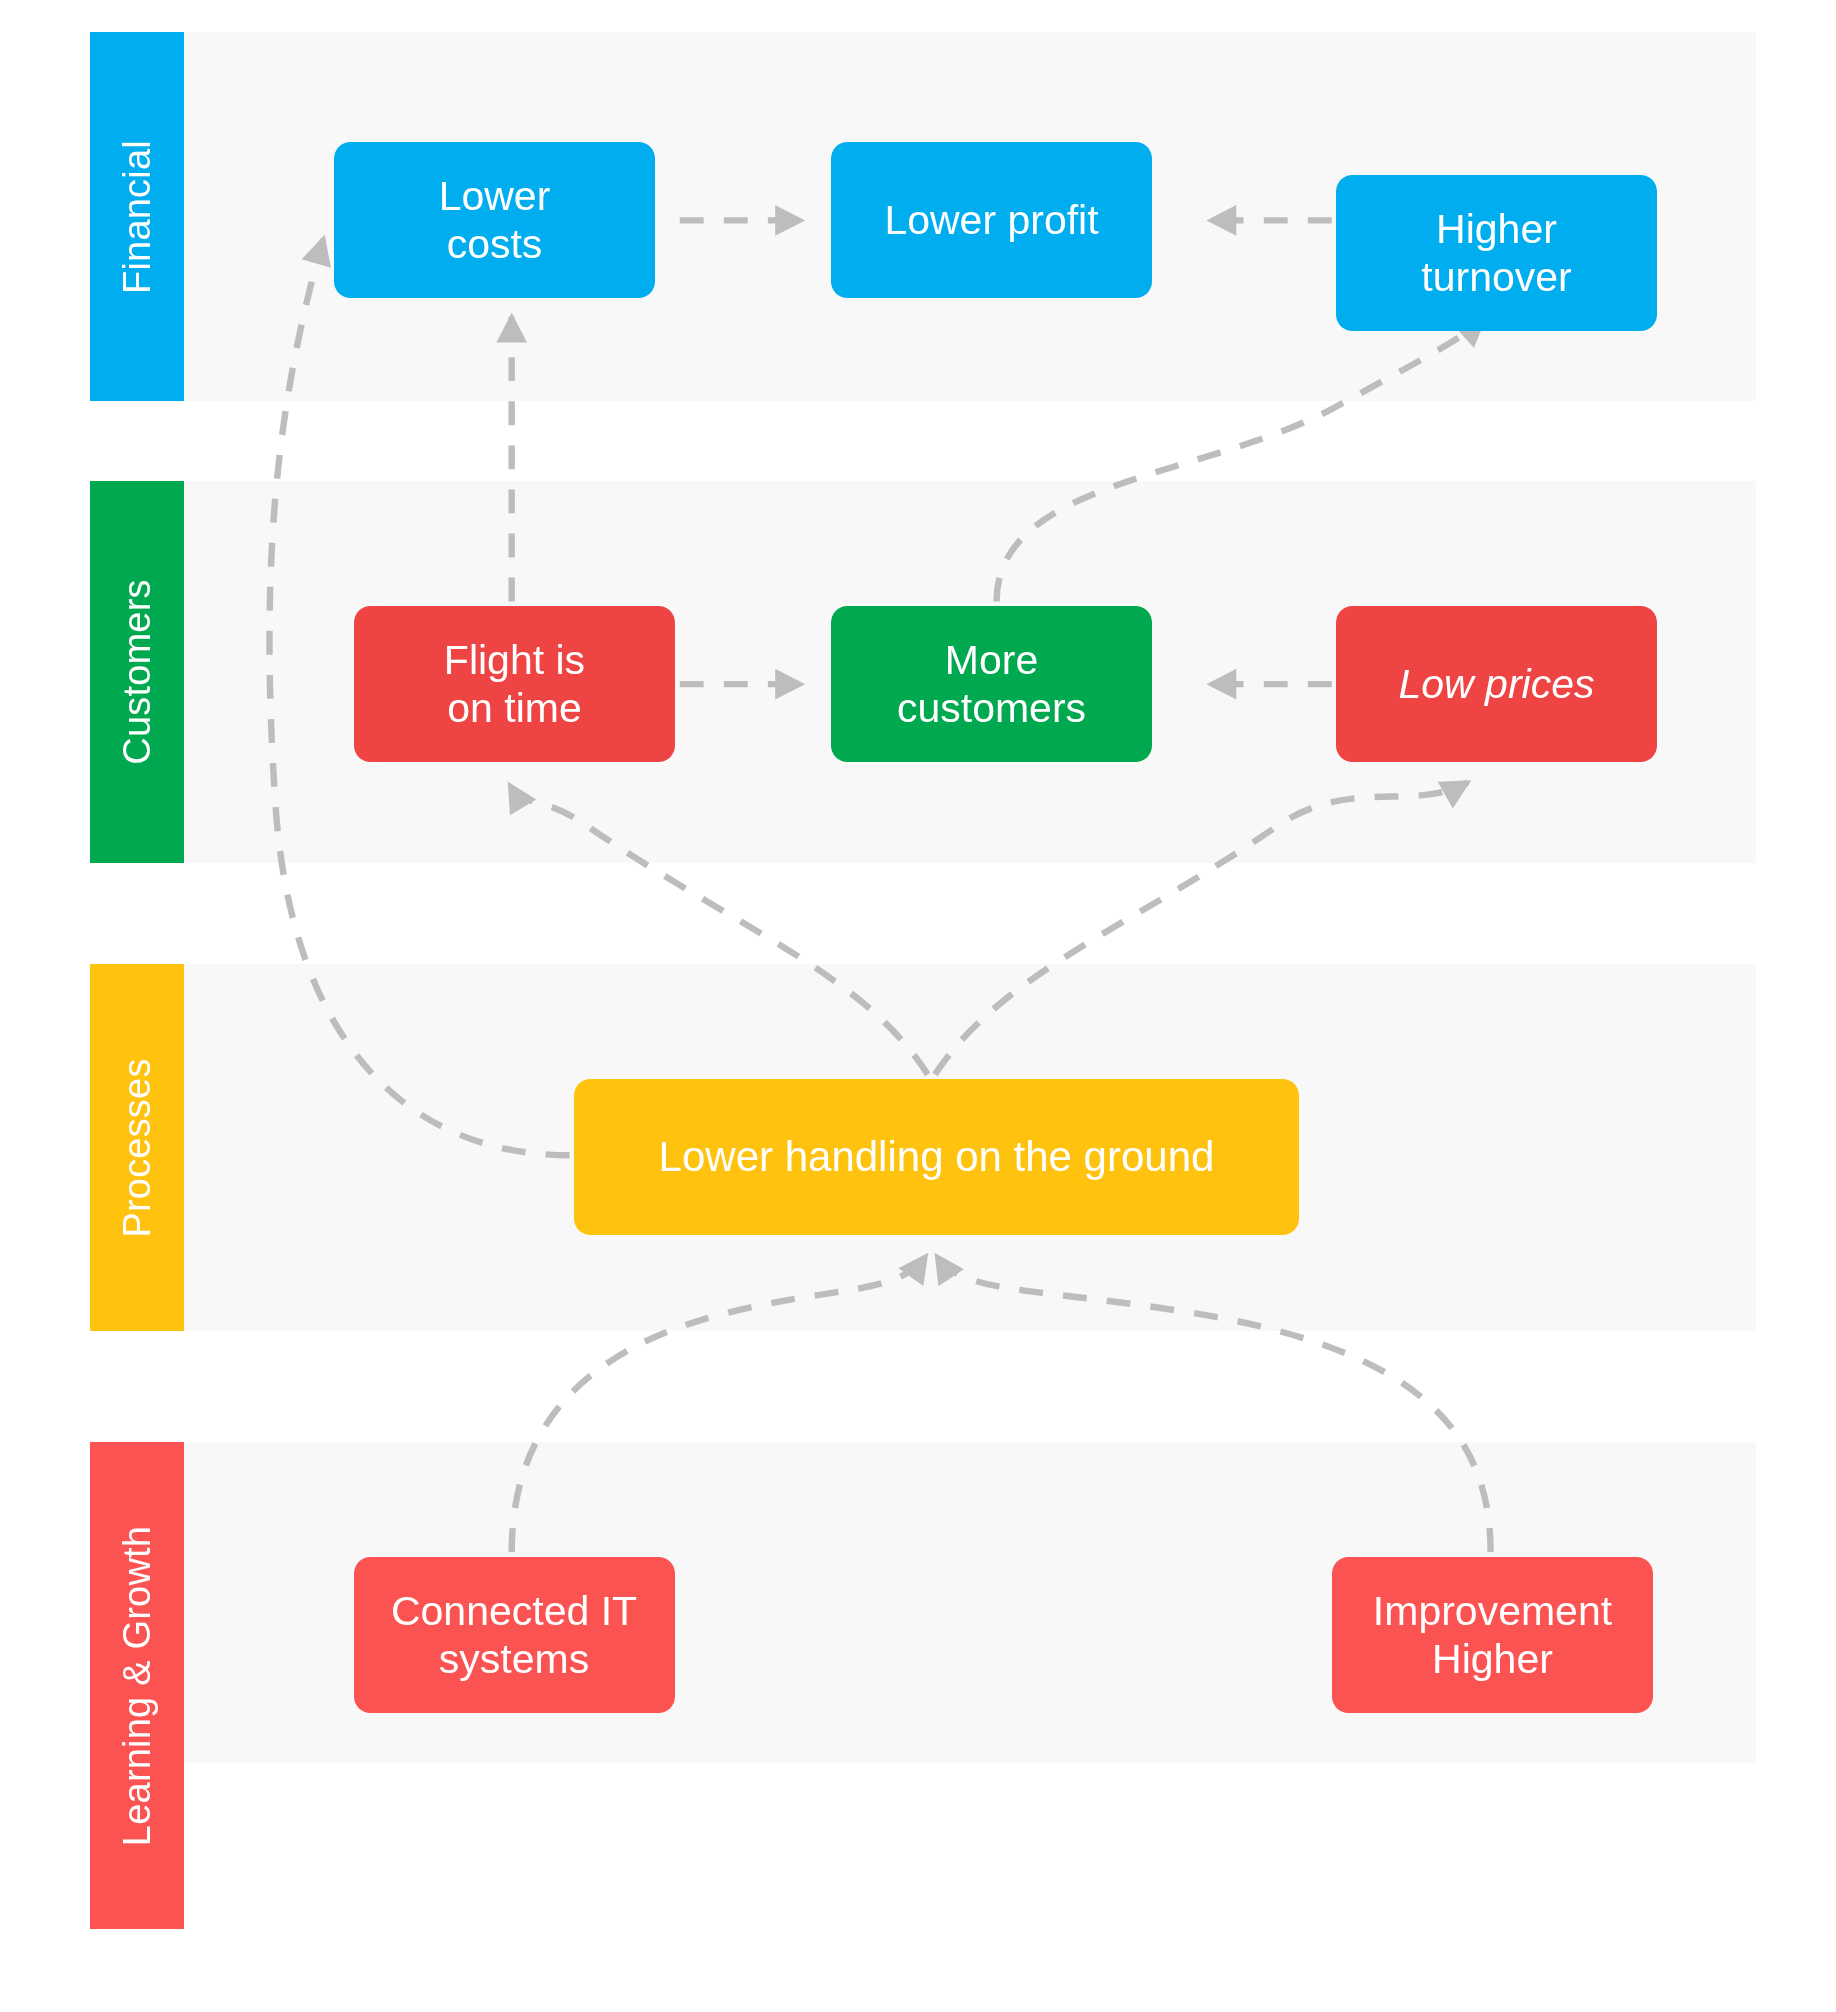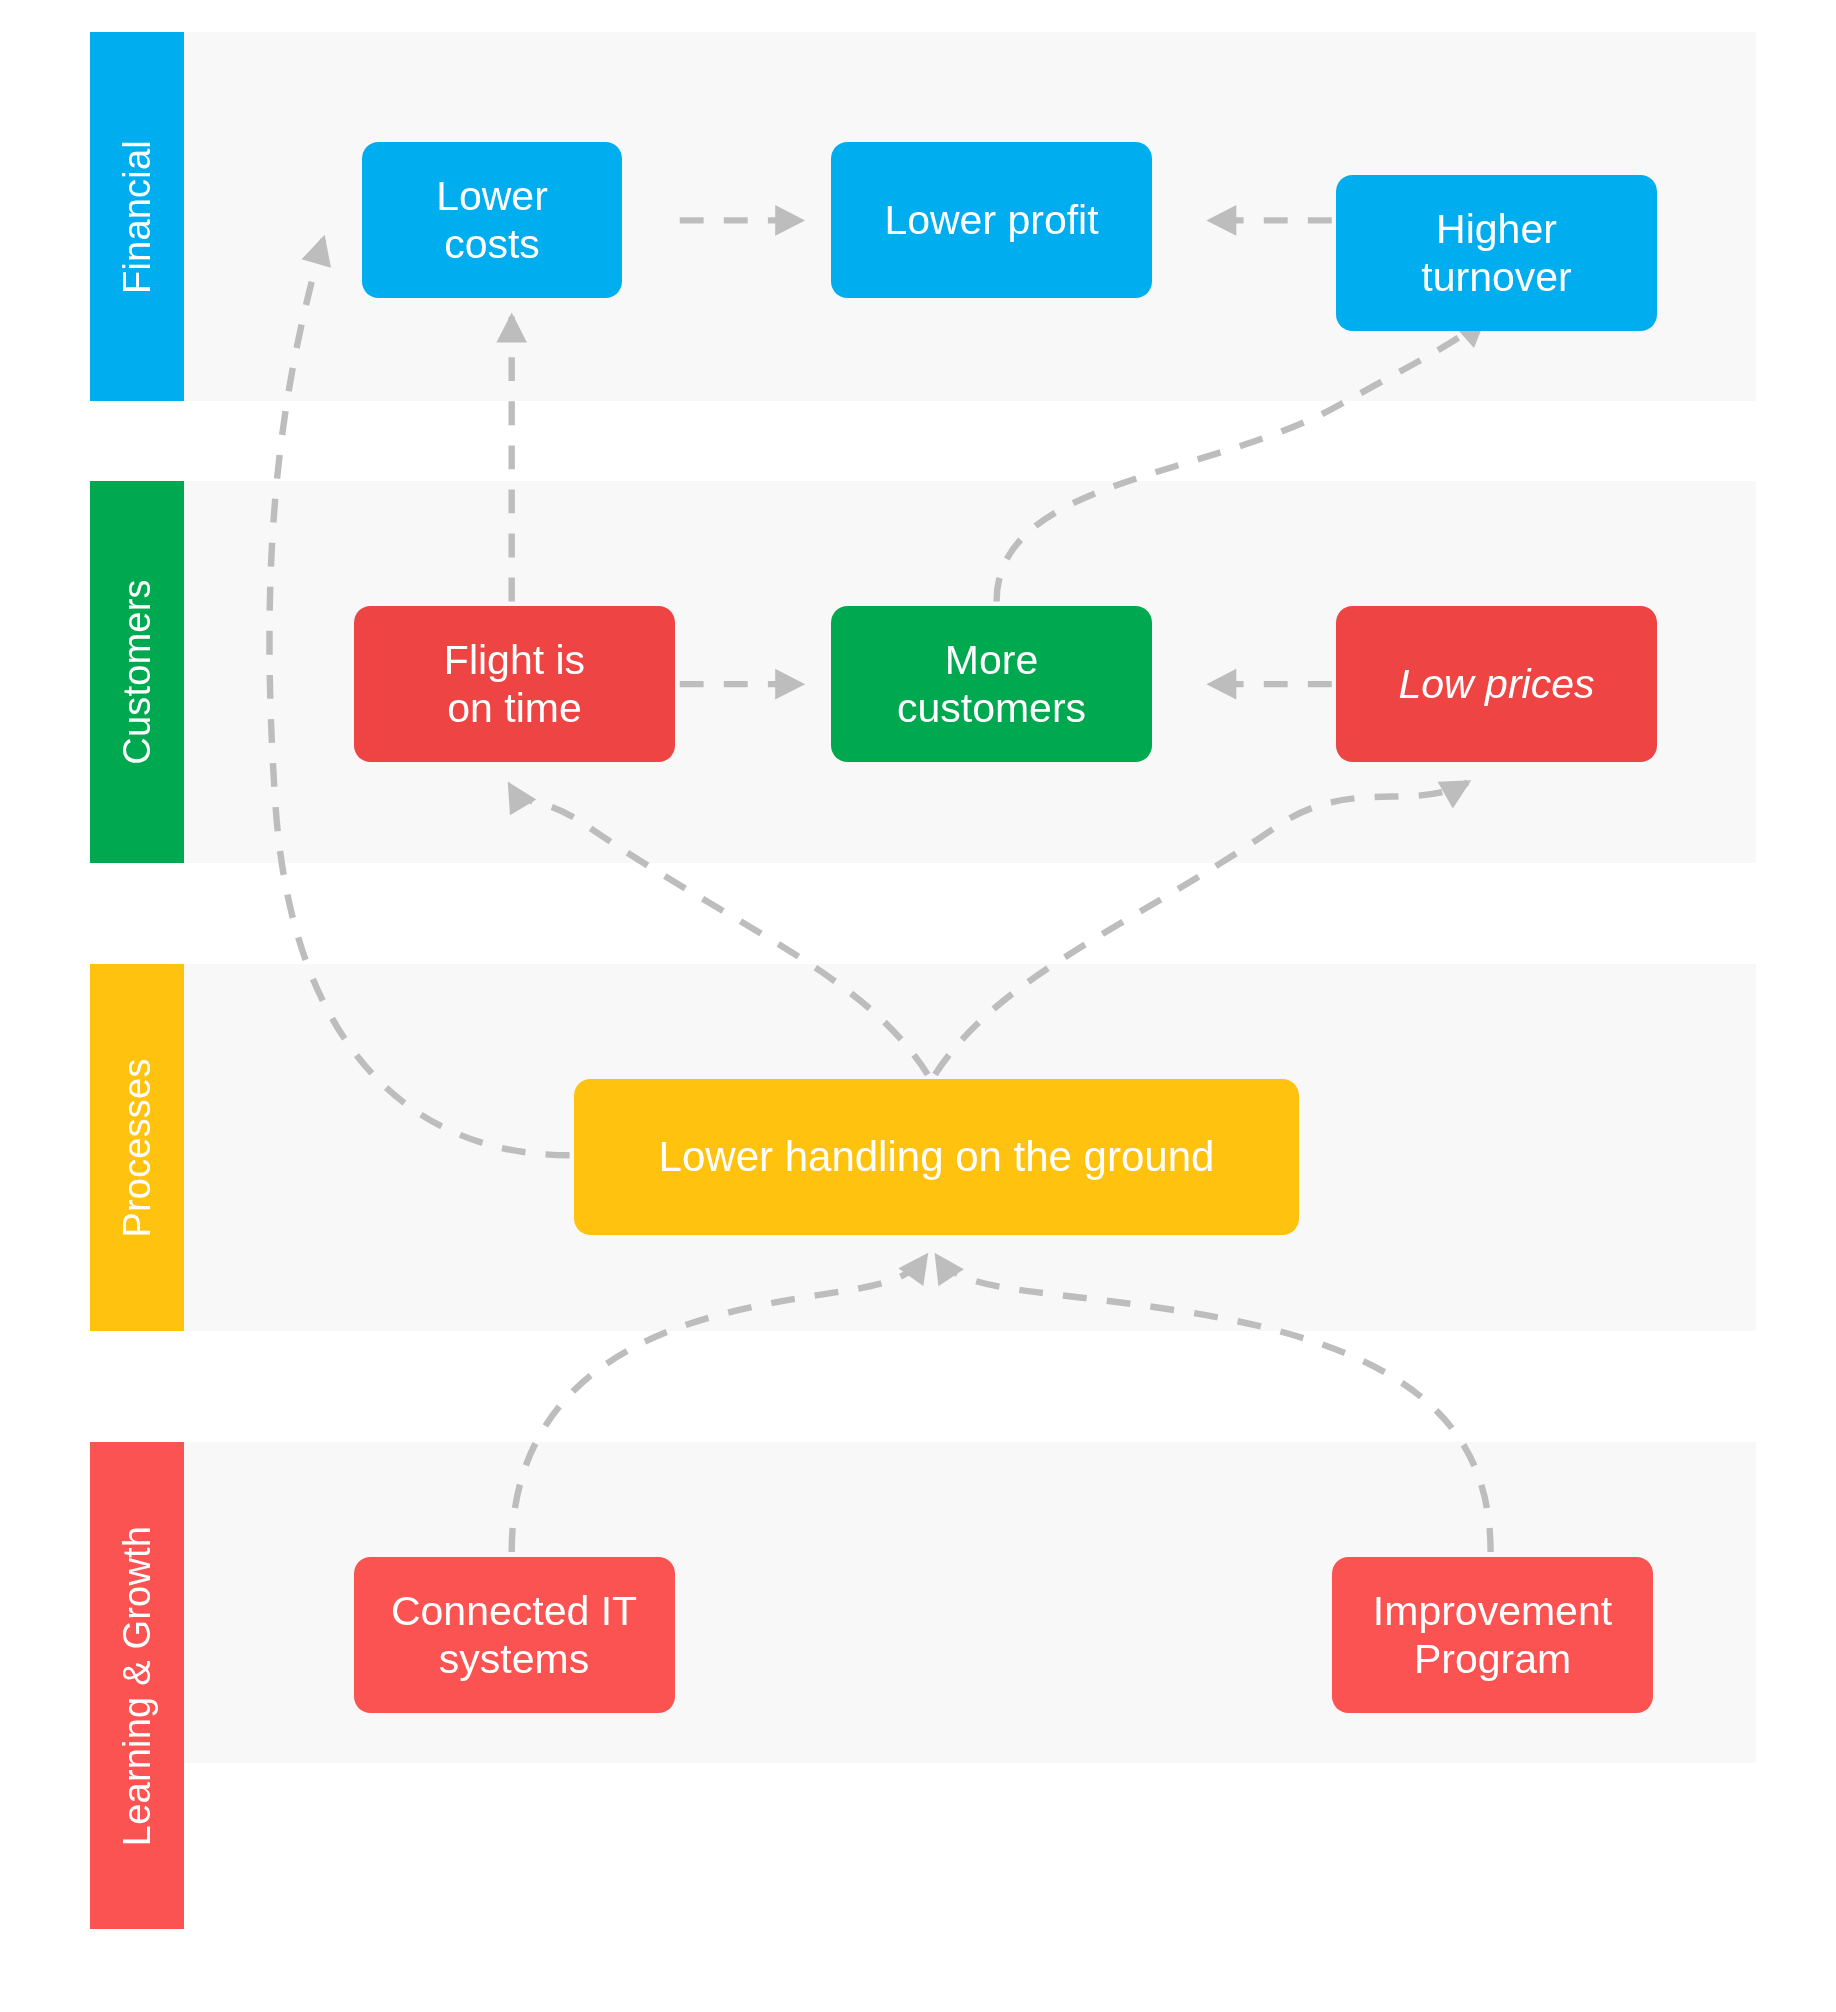--- a/index.html
+++ b/index.html
@@ -82,21 +82,21 @@
       <path d="M 1010 1170 C 940 1060 800 1010 640 900 C 590 865 570 880 555 855"></path>
 
       <path d="M 1018 1170 C 1090 1060 1230 1010 1390 900 C 1470 845 1540 885 1598 852"></path>
 
       <path d="M 557 1690 C 557 1560 630 1470 790 1430 C 910 1400 978 1410 1008 1368"></path>
 
       <path d="M 1623 1690 C 1623 1560 1545 1470 1300 1430 C 1130 1402 1048 1410 1020 1368"></path>
     </g>
   </svg>
 
-  <div class="node f" style="left:362px;top:142px;width:260px;height:156px;background:#00ADEF;">
+  <div class="node f" style="left:334px;top:142px;width:321px;height:156px;background:#00ADEF;">
     <span class="txt">Lower
 costs</span>
   </div>
 
   <div class="node f" style="left:831px;top:142px;width:321px;height:156px;background:#00ADEF;">
     <span class="txt">Lower profit</span>
   </div>
 
   <div class="node f" style="left:1336px;top:142px;width:321px;height:156px;background:#00ADEF;margin-top:33px;">
     <span class="txt">Higher
@@ -121,17 +121,17 @@
     <span class="txt">Lower handling on the ground</span>
   </div>
 
   <div class="node l" style="left:354px;top:1557px;width:321px;height:156px;background:#FB5252;padding-left:12px;">
     <span class="txt">Connected IT
 systems</span>
   </div>
 
   <div class="node l" style="left:1332px;top:1557px;width:321px;height:156px;background:#FB5252;">
     <span class="txt">Improvement
-Program</span>
+Higher</span>
   </div>
 
 </div>
 
 
 </body></html>

